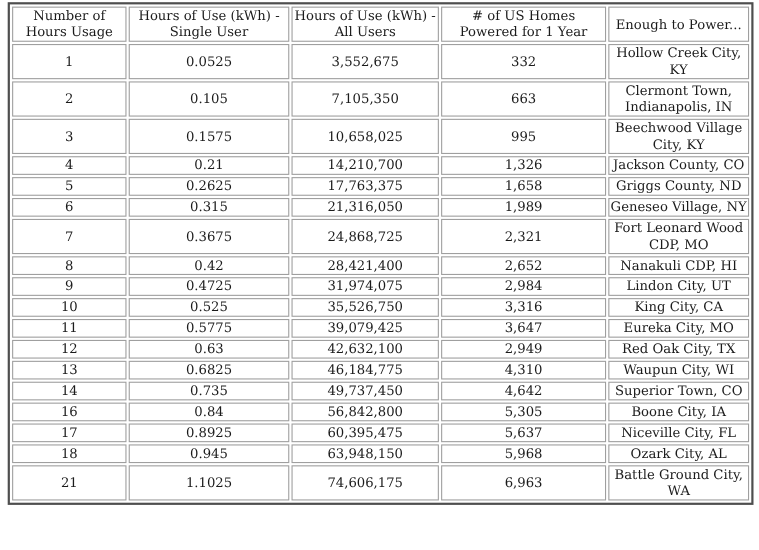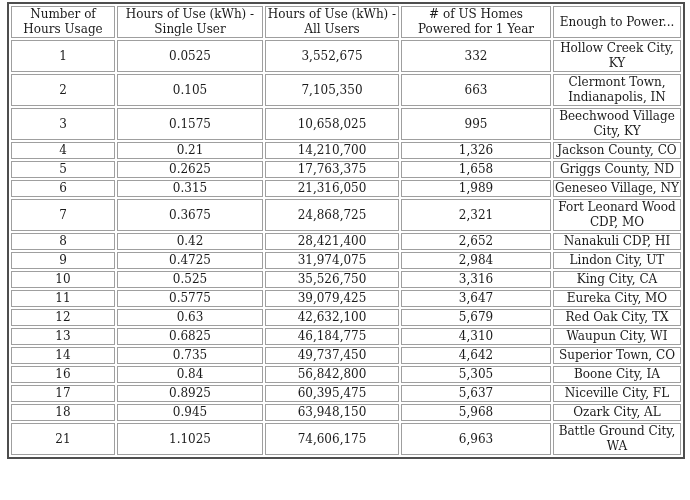--- a/index.html
+++ b/index.html
@@ -144,21 +144,21 @@
           <td>11</td>
           <td>0.5775</td>
           <td>39,079,425</td>
           <td>3,647</td>
           <td>Eureka City, MO</td>
         </tr>
         <tr>
           <td>12</td>
           <td>0.63</td>
           <td>42,632,100</td>
-          <td>5,679</td>
+          <td>2,949</td>
           <td>Red Oak City, TX</td>
         </tr>
         <tr>
           <td>13</td>
           <td>0.6825</td>
           <td>46,184,775</td>
           <td>4,310</td>
           <td>Waupun City, WI</td>
         </tr>
         <tr>

